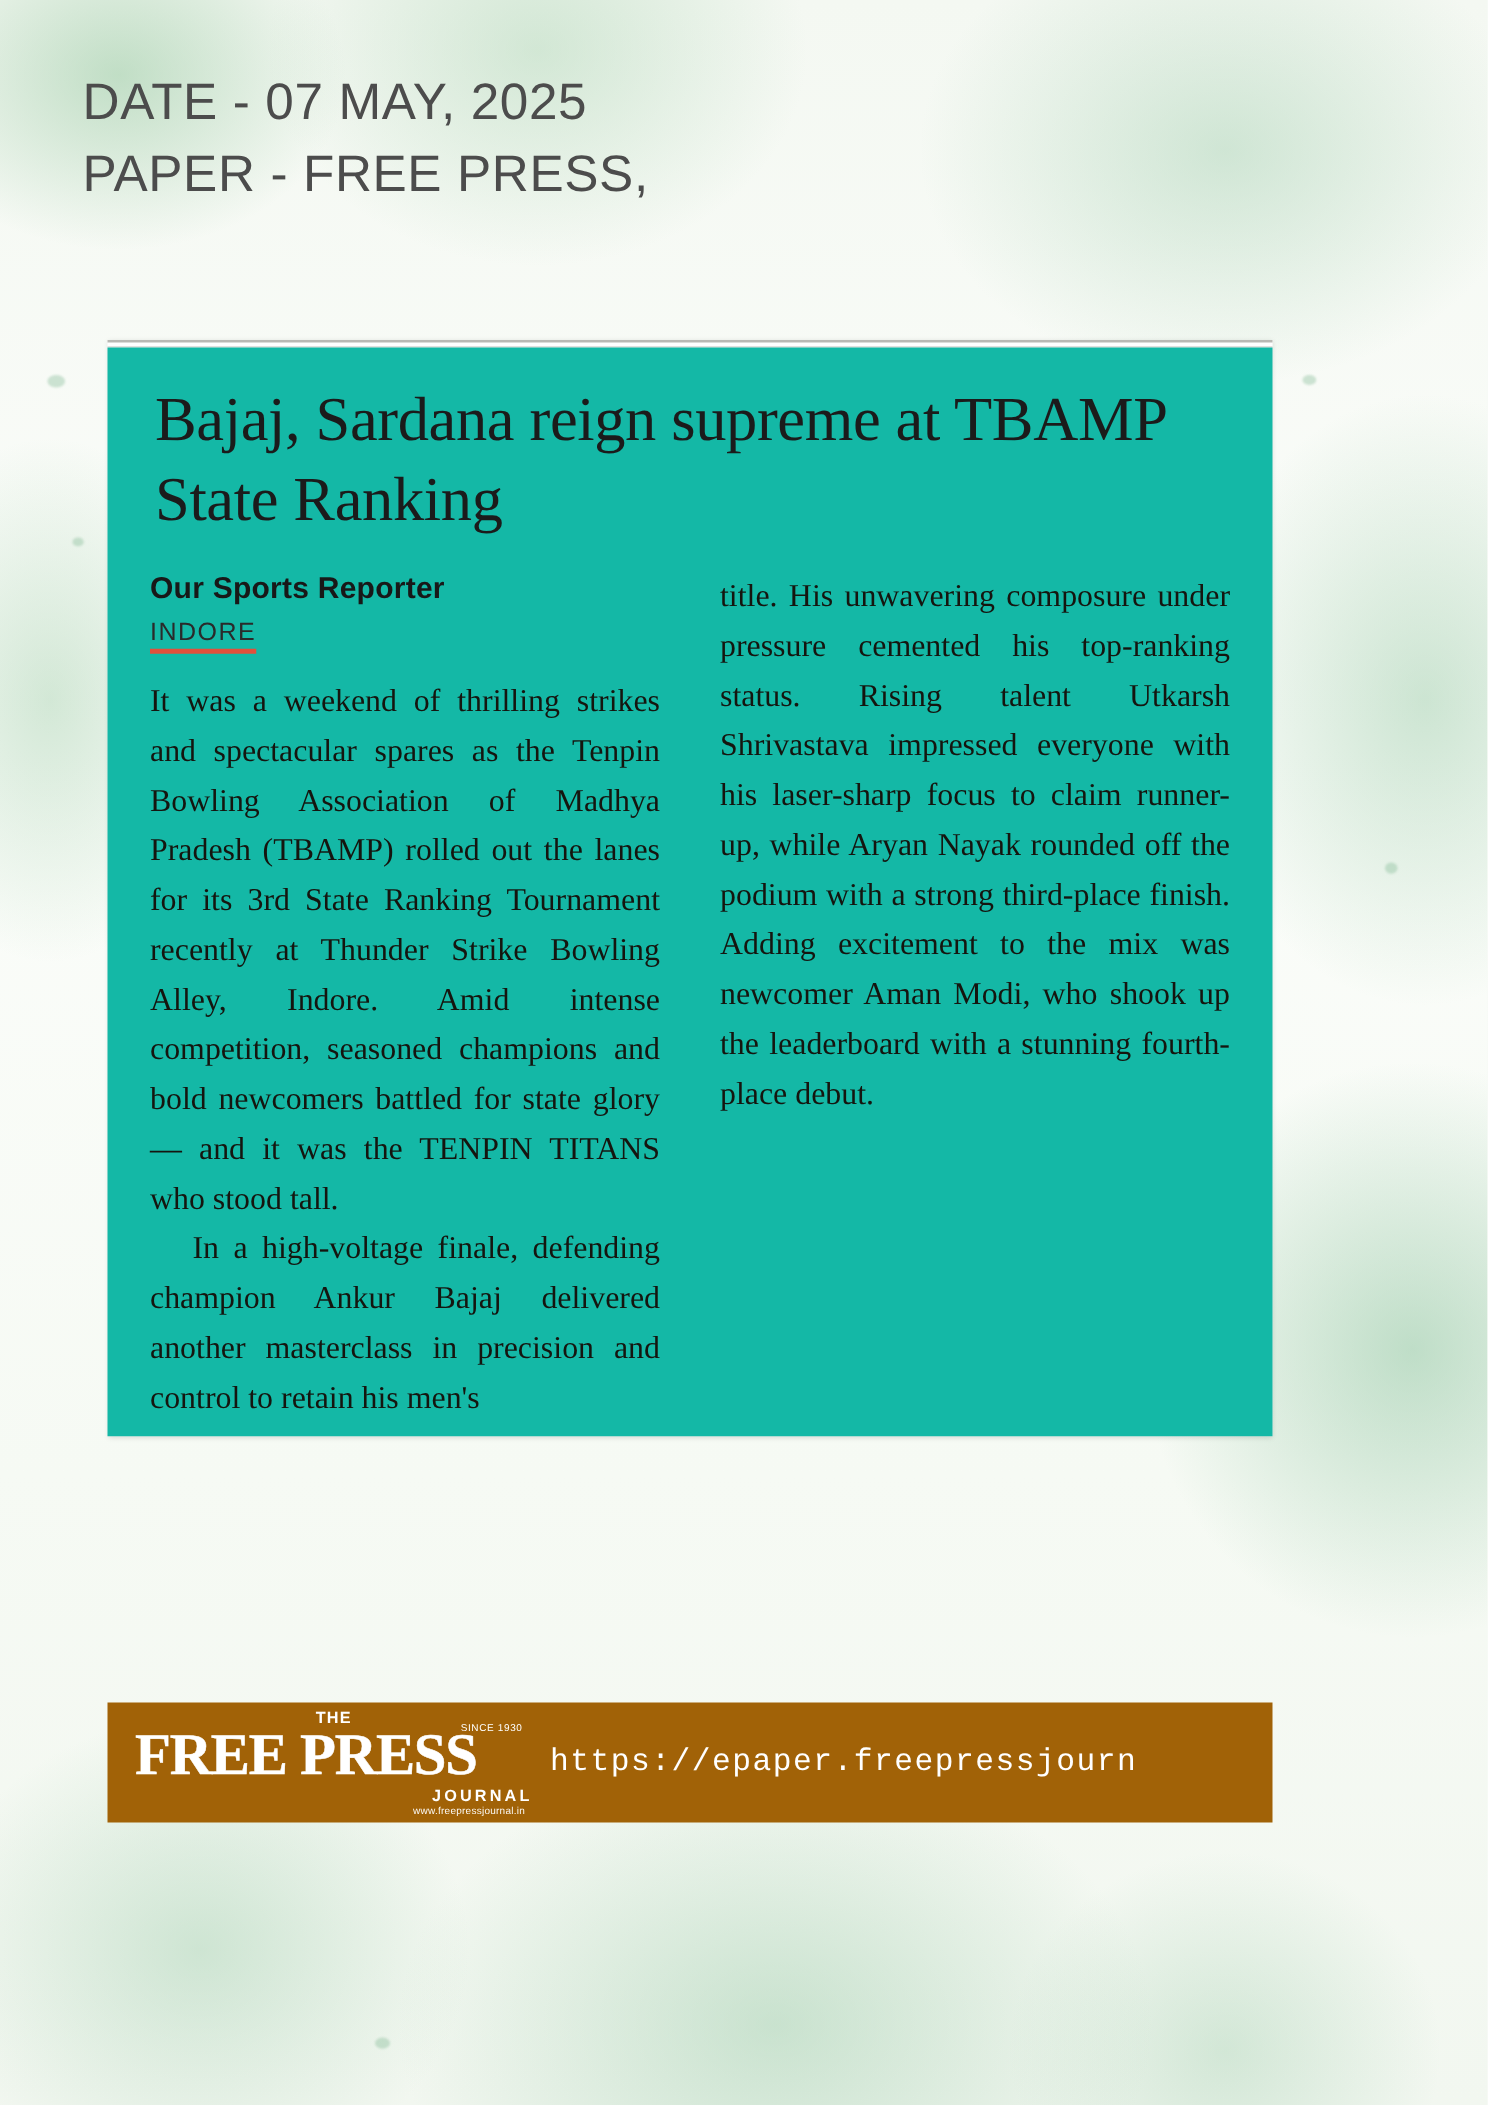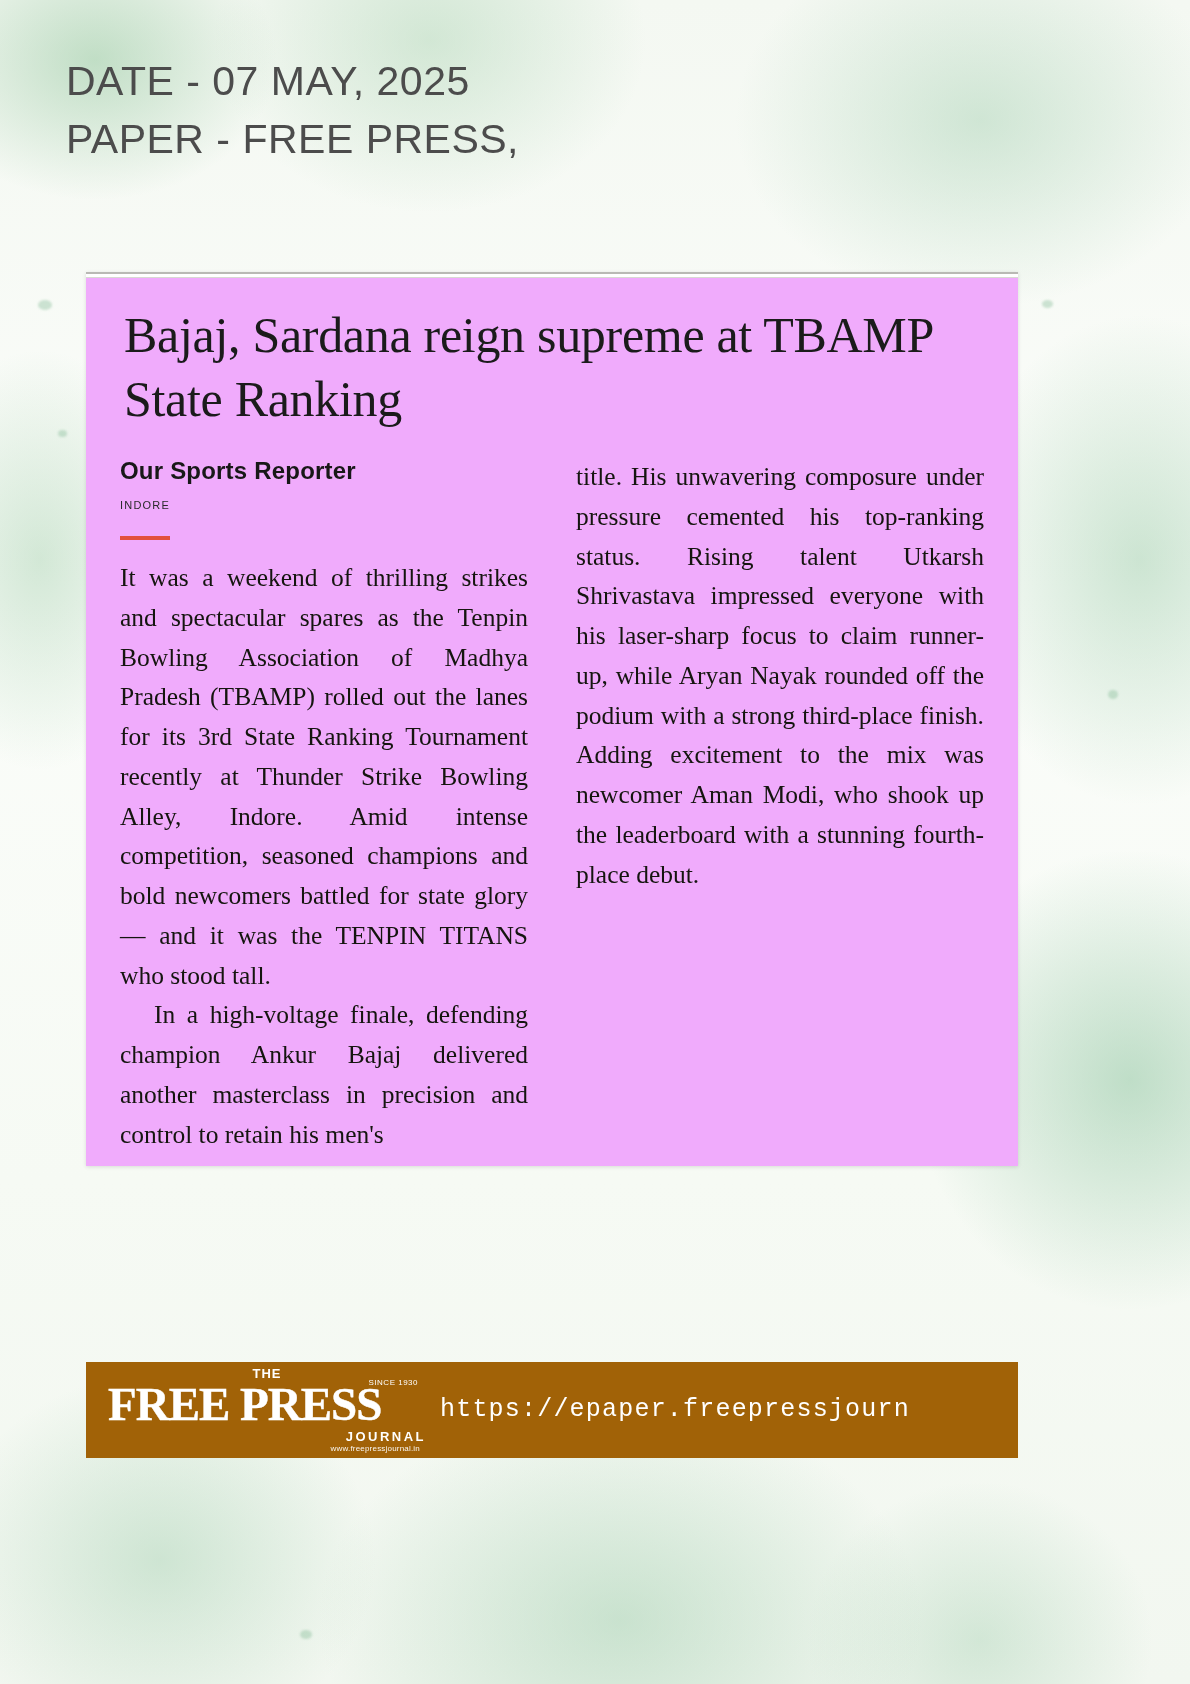--- a/index.html
+++ b/index.html
@@ -59,21 +59,21 @@
     box-shadow: 0 1px 4px rgba(0,0,0,0.12);
   }
   .clip-rule-top {
     height: 6px;
     background: #ffffff;
     border-top: 2px solid #b9b9b4;
     border-bottom: 1px solid #d8d8d3;
   }
   .clip-body {
     padding: 22px 34px 12px 34px;
-    background: #f0abfc;
+    background: #14b8a6;
   }
 
   .headline {
     font-family: "Liberation Serif", serif;
     font-size: 50px;
     line-height: 1.27;
     color: #1b1b1b;
     letter-spacing: -0.3px;
     margin: 4px 0 26px 4px;
     font-weight: 400;
@@ -88,25 +88,25 @@
   .byline {
     font-family: "Liberation Sans", sans-serif;
     font-weight: bold;
     font-size: 24px;
     color: #181818;
     letter-spacing: 0.2px;
     margin-bottom: 10px;
   }
   .dateline {
     font-family: "Liberation Sans", sans-serif;
-    font-size: 11px;
+    font-size: 20px;
     letter-spacing: 1.2px;
     color: #2a2a2a;
     display: inline-block;
-    padding-bottom: 25px;
+    padding-bottom: 1px;
     border-bottom: 4px solid #e2503c;
     margin-bottom: 18px;
   }
 
   .body-text {
     font-family: "Liberation Serif", serif;
     font-size: 25.5px;
     line-height: 1.56;
     color: #15150f;
     text-align: justify;

